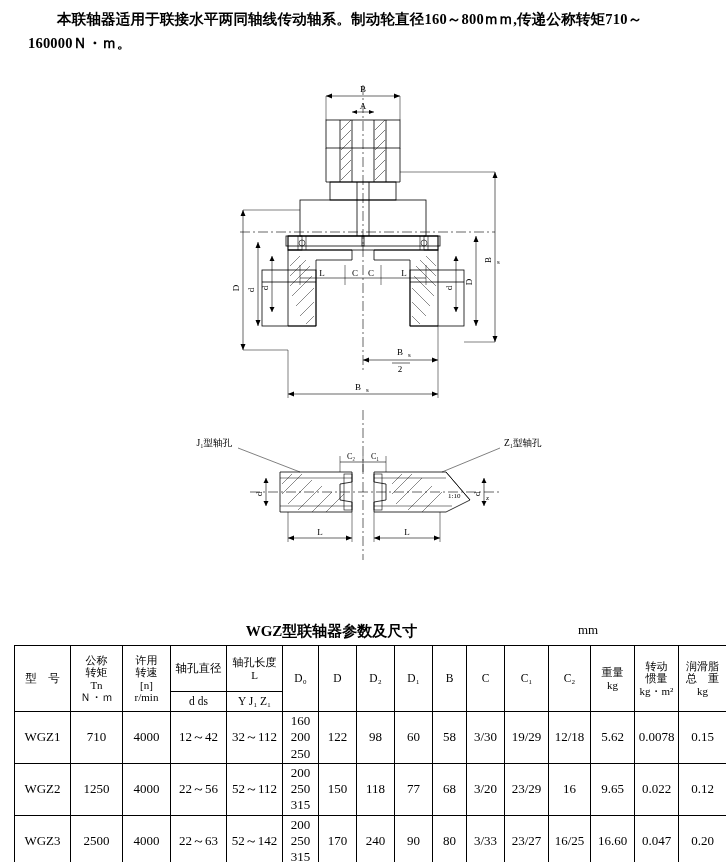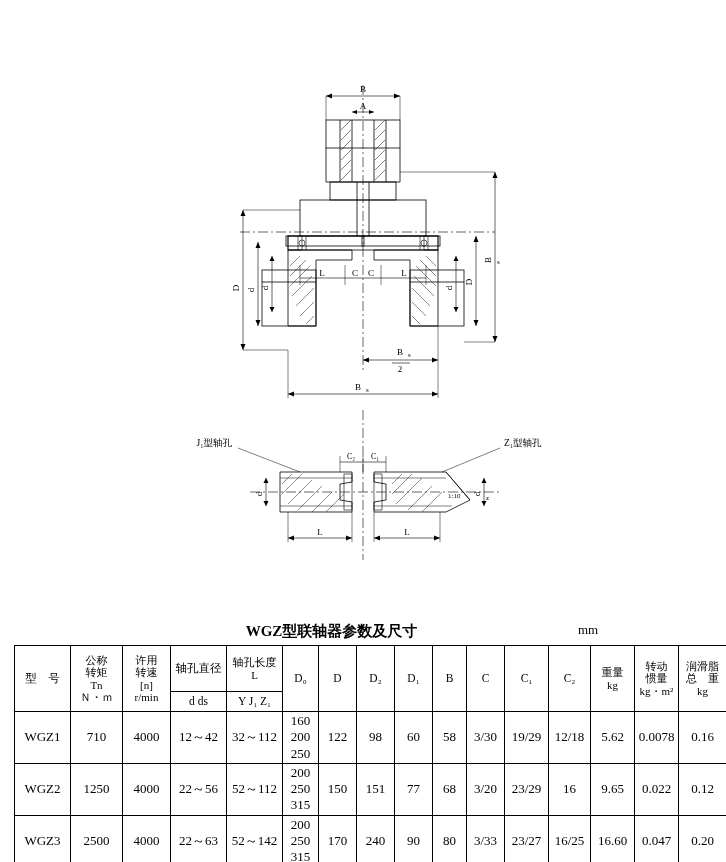--- a/index.html
+++ b/index.html
@@ -88,20 +88,24 @@
   .hdr-main { height: 46px; }
   .hdr-sub { height: 20px; }
   table.spec tbody td { height: 46px; font-size: 13px; }
   .stack { line-height: 1.12; font-size: 11px; }
 </style>
 </head>
 <body>
 
 <div class="page">
 
+  <div class="intro">
+    <span class="indent"></span><span>本联轴器适用于联接水平两同轴线传动轴系。制动轮直径160～800ｍｍ,传递公称转矩710～</span><br>
+    <span>160000Ｎ・ｍ。</span>
+  </div>
 
   <div class="drawing">
     <svg width="726" height="560" viewBox="0 0 726 560" xmlns="http://www.w3.org/2000/svg">
       <g stroke="#000" fill="none" stroke-width="0.8" font-family="Liberation Serif, serif" font-size="9">
 
         <line x1="363" y1="25" x2="363" y2="310" stroke-dasharray="10,3,2,3" stroke-width="0.6"></line>
 
         <line x1="240" y1="172" x2="495" y2="172" stroke-dasharray="10,3,2,3" stroke-width="0.6"></line>
 
         <rect x="326" y="60" width="74" height="28"></rect>
@@ -424,33 +428,33 @@
 250</td>
           <td>122</td>
           <td>98</td>
           <td>60</td>
           <td>58</td>
           <td>3/30</td>
           <td>19/29</td>
           <td>12/18</td>
           <td>5.62</td>
           <td>0.0078</td>
-          <td>0.16</td>
+          <td>0.15</td>
         </tr>
         <tr>
           <td>WGZ2</td>
           <td>1250</td>
           <td>4000</td>
           <td>22～56</td>
           <td>52～112</td>
           <td class="stack" style="white-space:pre-line">200
 250
 315</td>
           <td>150</td>
-          <td>151</td>
+          <td>118</td>
           <td>77</td>
           <td>68</td>
           <td>3/20</td>
           <td>23/29</td>
           <td>16</td>
           <td>9.65</td>
           <td>0.022</td>
           <td>0.12</td>
         </tr>
         <tr>

